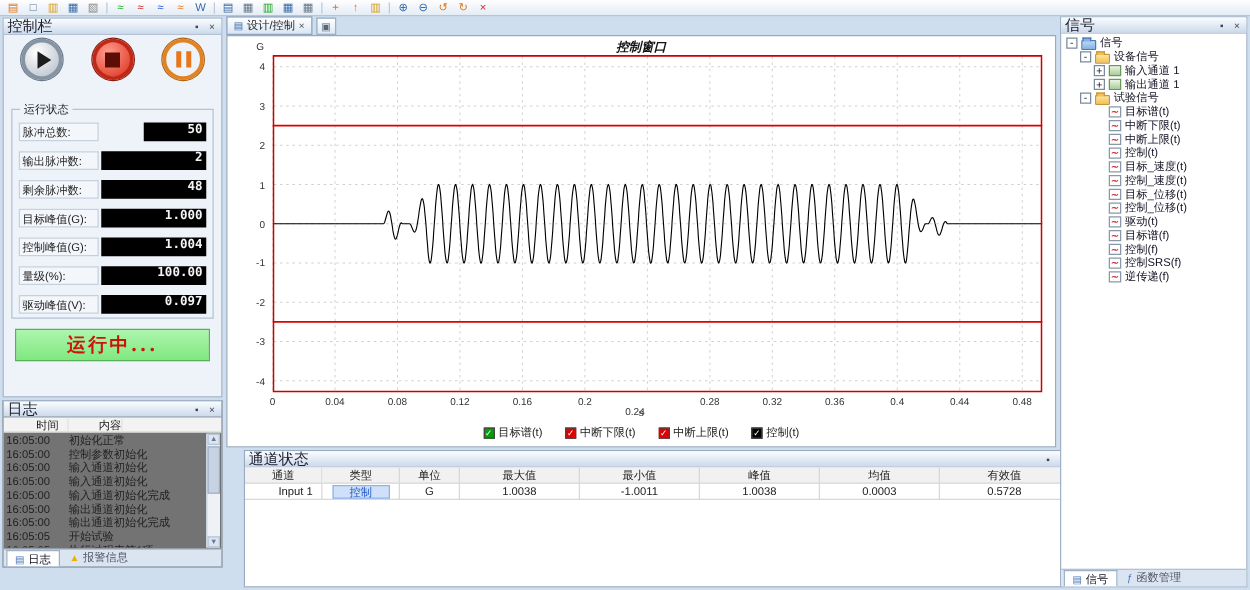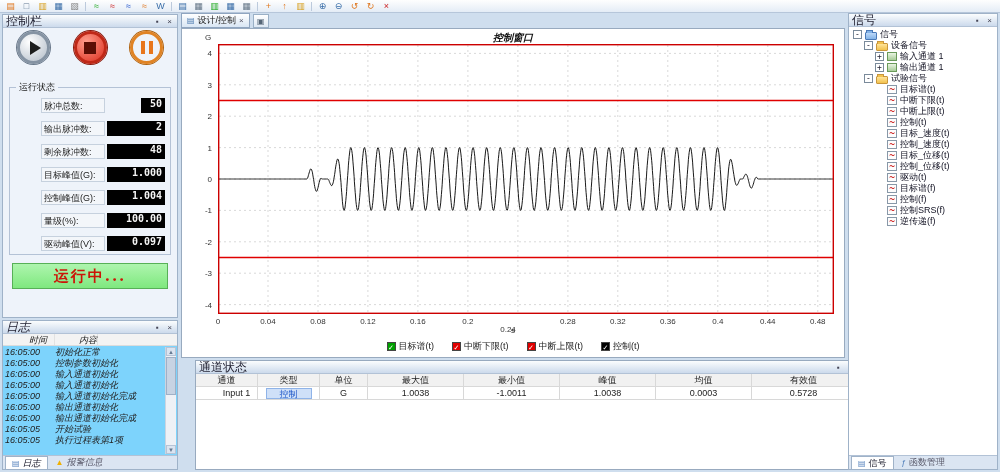--- a/index.html
+++ b/index.html
@@ -21,30 +21,30 @@
 
 #control-panel{left:2px;top:14px;width:176px;height:304px;}
 .transport{position:absolute;top:16px;left:14px;right:14px;display:flex;justify-content:space-between;align-items:center;}
 .tbtn{width:33px;height:33px;border-radius:50%;display:flex;align-items:center;justify-content:center;cursor:pointer;}
 .tbtn.play{background:radial-gradient(circle at 35% 30%,#ffffff,#b2bcc8);border:3px solid #8593a3;box-shadow:0 0 0 1px #69788a;}
 .tri{width:0;height:0;border-top:7px solid transparent;border-bottom:7px solid transparent;border-left:11px solid #1d1d1d;margin-left:3px;}
 .tbtn.stop{background:radial-gradient(circle at 35% 30%,#ff9d8d,#dd2f1e);border:3px solid #bf2817;box-shadow:0 0 0 1px #871a0e;}
 .sq{width:12px;height:12px;background:#5c0e05;}
 .tbtn.pause{background:radial-gradient(circle at 35% 30%,#fff3e4,#f3b765;);border:3px solid #e08324;box-shadow:0 0 0 1px #b06310;}
 .pbar{width:4px;height:13px;background:#e8761c;margin:0 2px;}
-.groupbox{position:absolute;left:6px;top:72px;right:6px;height:168px;border:1px solid #b4c2d6;padding-left:26px;}
+.groupbox{position:absolute;left:6px;top:72px;right:6px;height:168px;border:1px solid #b4c2d6;}
 .group-title{position:absolute;top:-7px;left:6px;background:#eef3fa;padding:0 3px;font-size:9px;}
 .field-row{display:flex;align-items:center;margin:8px 5px 0 5px;}
 .field-row:first-of-type{margin-top:10px;gap:34px;}
 .f-label{width:64px;height:15px;line-height:14px;background:#f3f6fa;border:1px solid #c6d1de;padding-left:2px;font-size:9px;flex:none;}
 .f-value{flex:1;height:15px;line-height:15px;background:#000;color:#f4f4f4;text-align:right;padding-right:3px;font:bold 10px "DejaVu Sans Mono",monospace;margin-left:2px;}
 .running-box{position:absolute;left:9px;right:9px;top:248px;height:26px;background:linear-gradient(#aef5ae,#7fe87f);border:1px solid #57b057;display:flex;align-items:center;justify-content:center;color:#cc1507;font:bold 15px "DejaVu Serif",serif;letter-spacing:2px;}
 
 
-#log-panel{left:2px;top:320px;width:176px;height:150px;background:#7dd3fc;font-style:italic;}
+#log-panel{left:2px;top:320px;width:176px;height:134px;background:#737373;}
 #log-head{display:flex;height:12px;line-height:12px;background:#f3f3f3;border-bottom:1px solid #dcdcdc;padding-left:2px;}
 #log-head .lcell{border-right:1px solid #e2e2e2;padding-left:24px;}
 #log-rows{position:absolute;top:26px;left:0;right:12px;bottom:15px;overflow:hidden;}
 .lrow{display:flex;height:11px;line-height:11px;padding-left:2px;cursor:default;}
 .lcell{font-size:9px;white-space:nowrap;}
 .ltime{width:50px;flex:none;}
 #log-scroll{position:absolute;right:1px;top:26px;bottom:15px;width:11px;background:#eef1f6;border-left:1px solid #ccd4e0;}
 .sarr{position:absolute;left:0;width:10px;height:9px;font-size:6px;line-height:9px;text-align:center;color:#667a92;background:#dbe4f0;border:1px solid #b6c4d6;cursor:pointer;}
 .sarr.up{top:0;}
 .sarr.dn{bottom:0;}

